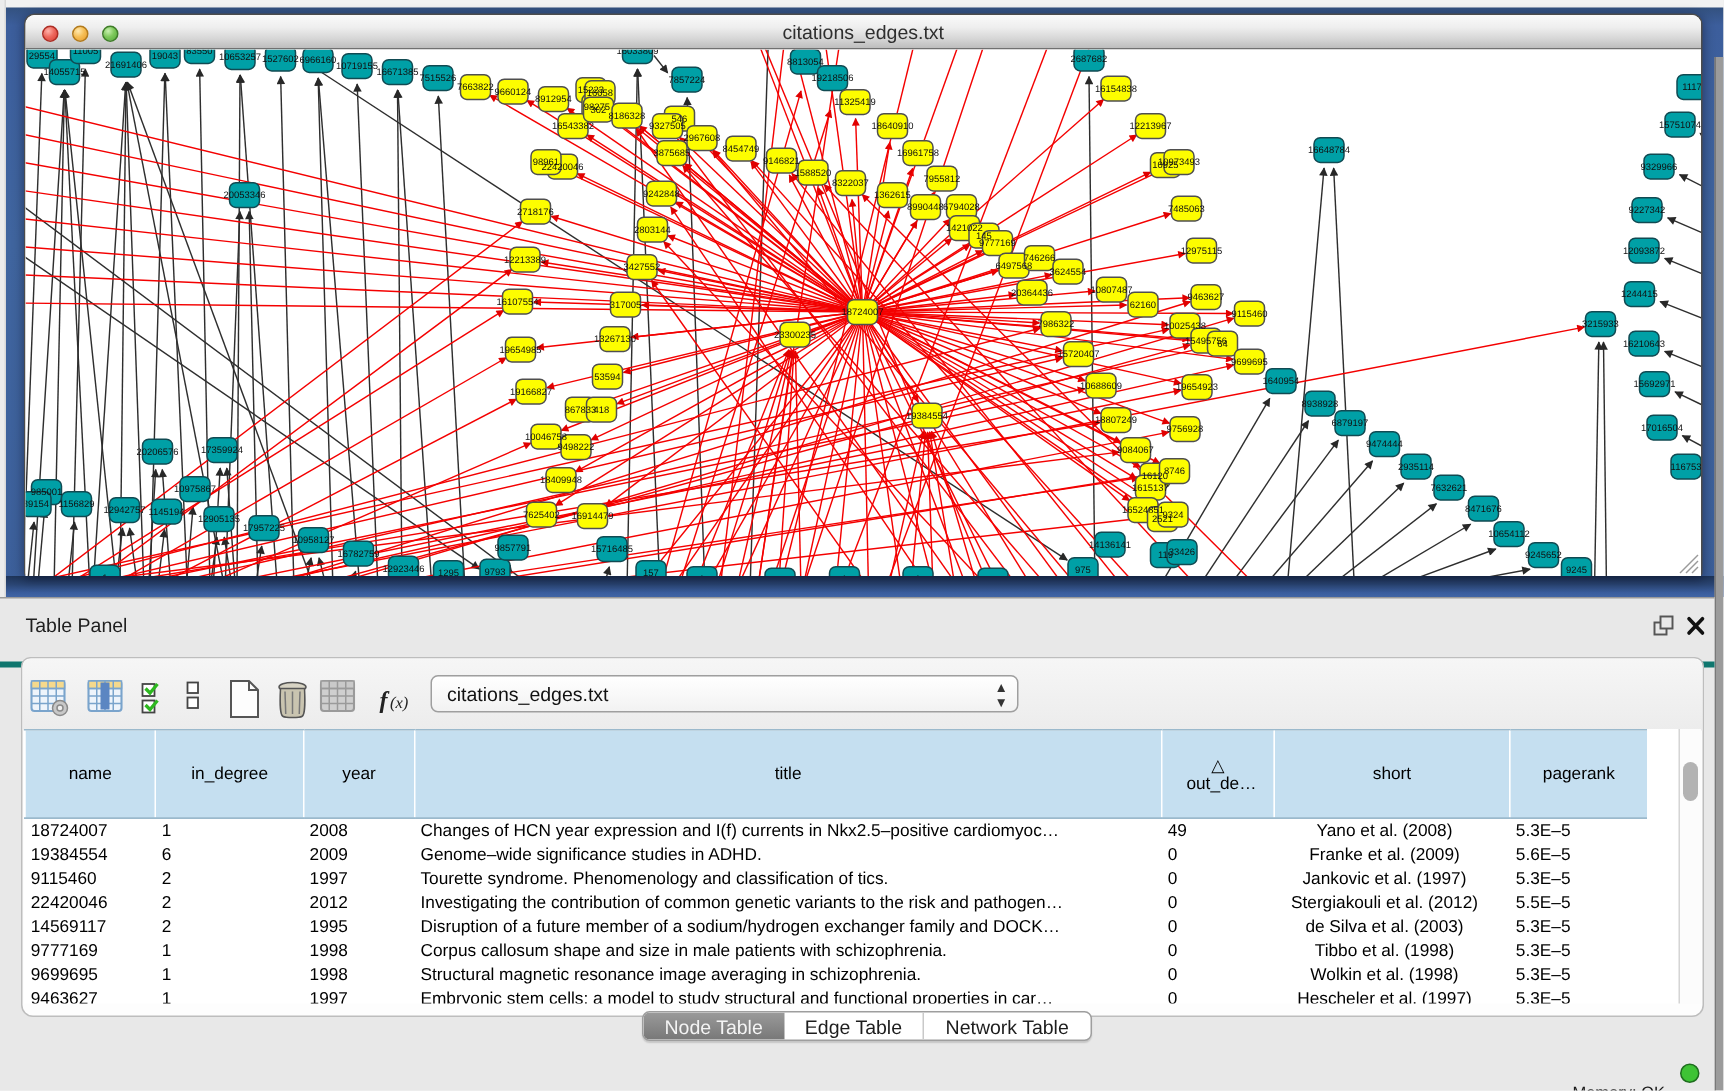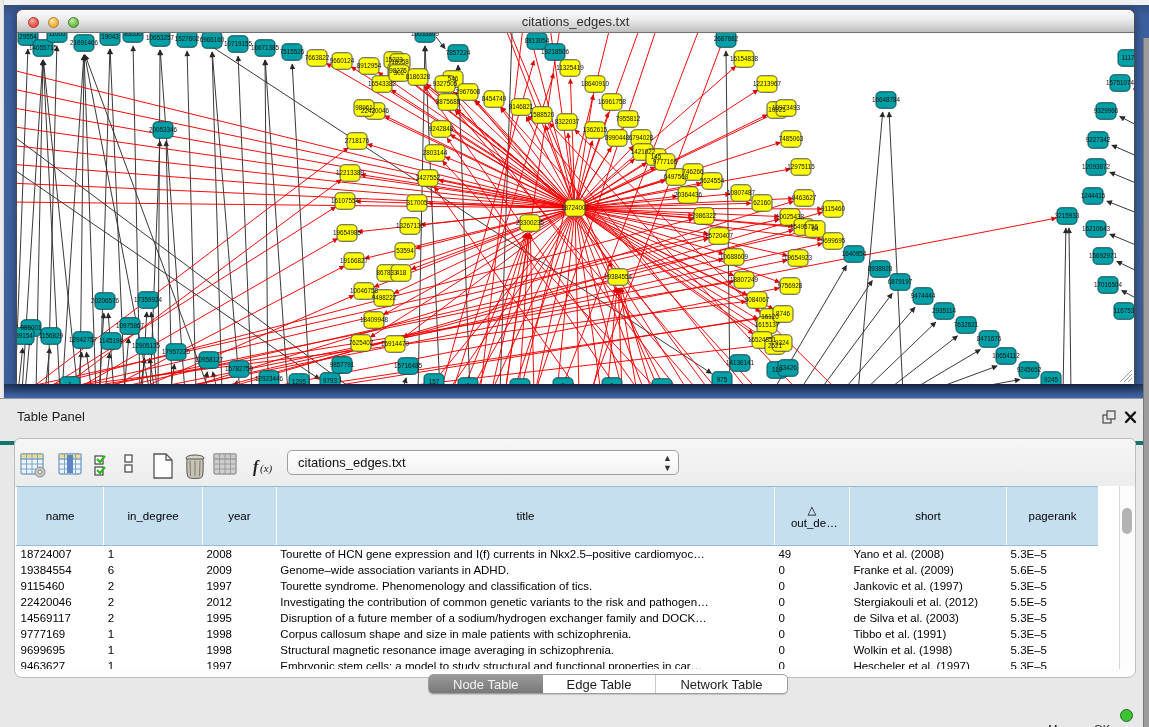--- a/index.html
+++ b/index.html
@@ -21,25 +21,25 @@
 #tphead .t{position:absolute;left:17px;top:10px;font-size:13px;color:#1f1f1f}
 #inner{position:absolute;left:14px;top:39px;width:1122px;height:240px;background:#fdfdfd;border:1px solid #bdbdbd;border-radius:6px 6px 8px 8px}
 #toolbar{position:absolute;left:0;top:0;width:100%;height:48px;background:linear-gradient(180deg,#f6f6f6,#ececec);border-radius:6px 6px 0 0}
 #combo{position:absolute;left:272px;top:11px;width:392px;height:25px;background:linear-gradient(180deg,#ffffff,#f2f2f2);border:1px solid #9f9f9f;border-radius:5px;font-size:13px;color:#111;line-height:23px;padding-left:10px}
 #combo .ud{position:absolute;right:6px;top:2px;font-size:9px;color:#333;line-height:10px;text-align:center}
 #tblwrap{position:absolute;left:1px;top:47px;width:1104px;height:183px;overflow:hidden;background:#fff}
 table{border-collapse:collapse;table-layout:fixed;width:1082px;font-size:11.5px;color:#000}
 th{background:#c5dff0;border-left:1px solid #fff;border-top:1px solid #9bb9cc;border-bottom:1px solid #9bb9cc;font-weight:normal;font-size:11.5px;height:19px;padding:16px}
 td{height:16px;padding:0 0 0 4px;white-space:nowrap;overflow:hidden}
 .c1{width:85px}.c2{width:96px}.c3{width:72px}.c4{width:485px}.c5{width:73px}.c6{width:153px}.c7{width:89px}
-.c6{padding-right:14px}
+.c6{text-align:center;padding-right:14px}
 #vscroll{position:absolute;right:1px;top:47px;width:15px;height:183px;background:#fcfcfc;border-left:1px solid #d5d5d5}
 #vthumb{position:absolute;left:2px;top:22px;width:10px;height:26px;border-radius:5px;background:#b3b3b3}
 #tabs{position:absolute;left:428px;top:674px;height:20px;display:flex;border:1px solid #9e9e9e;border-radius:5px;overflow:hidden;background:#fff;box-shadow:0 1px 1px rgba(0,0,0,.15)}
-#tabs div{font-size:13px;line-height:19px;padding:0 24px;color:#1d1d1d}
+#tabs div{font-size:13px;line-height:19px;padding:0 14px;color:#1d1d1d}
 #tabs .sel{background:linear-gradient(180deg,#9a9a9a,#787878);color:#f4f4f4}
 #tabs .sep{border-left:1px solid #c9c9c9;padding:0;width:0}
 #status{position:absolute;left:0;top:703px;width:1143px;height:24px}
 #status .m{position:absolute;right:33px;top:20px;font-size:11px;color:#1a1a1a}
 #memdot{position:absolute;right:10px;top:5.5px;width:13px;height:13px;border-radius:50%;background:#3ec335;border:1.5px solid #1e6e1e}
 .icx{position:absolute;top:411px;font-size:14px;color:#111}
 </style></head><body>
 <div id="app">
  <div id="topstrip"></div>
  <div id="blue"></div>
@@ -696,30 +696,30 @@
                 <th>△ out_de…</th>
                 <th>short</th>
                 <th>pagerank</th>
               </tr>
             </thead>
         <tbody>
               <tr>
                 <td class="c1">18724007</td>
                 <td class="c2">1</td>
                 <td class="c3">2008</td>
-                <td class="c4">Tourette of HCN gene expression and I(f) currents in Nkx2.5–positive cardiomyoc…</td>
+                <td class="c4">Changes of HCN year expression and I(f) currents in Nkx2.5–positive cardiomyoc…</td>
                 <td class="c5">49</td>
                 <td class="c6">Yano et al. (2008)</td>
                 <td class="c7">5.3E–5</td>
               </tr>
               <tr>
                 <td class="c1">19384554</td>
                 <td class="c2">6</td>
                 <td class="c3">2009</td>
-                <td class="c4">Genome–wide association variants in ADHD.</td>
+                <td class="c4">Genome–wide significance studies in ADHD.</td>
                 <td class="c5">0</td>
                 <td class="c6">Franke et al. (2009)</td>
                 <td class="c7">5.6E–5</td>
               </tr>
               <tr>
                 <td class="c1">9115460</td>
                 <td class="c2">2</td>
                 <td class="c3">1997</td>
                 <td class="c4">Tourette syndrome. Phenomenology and classification of tics.</td>
                 <td class="c5">0</td>
@@ -743,21 +743,21 @@
                 <td class="c5">0</td>
                 <td class="c6">de Silva et al. (2003)</td>
                 <td class="c7">5.3E–5</td>
               </tr>
               <tr>
                 <td class="c1">9777169</td>
                 <td class="c2">1</td>
                 <td class="c3">1998</td>
                 <td class="c4">Corpus callosum shape and size in male patients with schizophrenia.</td>
                 <td class="c5">0</td>
-                <td class="c6">Tibbo et al. (1991)</td>
+                <td class="c6">Tibbo et al. (1998)</td>
                 <td class="c7">5.3E–5</td>
               </tr>
               <tr>
                 <td class="c1">9699695</td>
                 <td class="c2">1</td>
                 <td class="c3">1998</td>
                 <td class="c4">Structural magnetic resonance image averaging in schizophrenia.</td>
                 <td class="c5">0</td>
                 <td class="c6">Wolkin et al. (1998)</td>
                 <td class="c7">5.3E–5</td>

